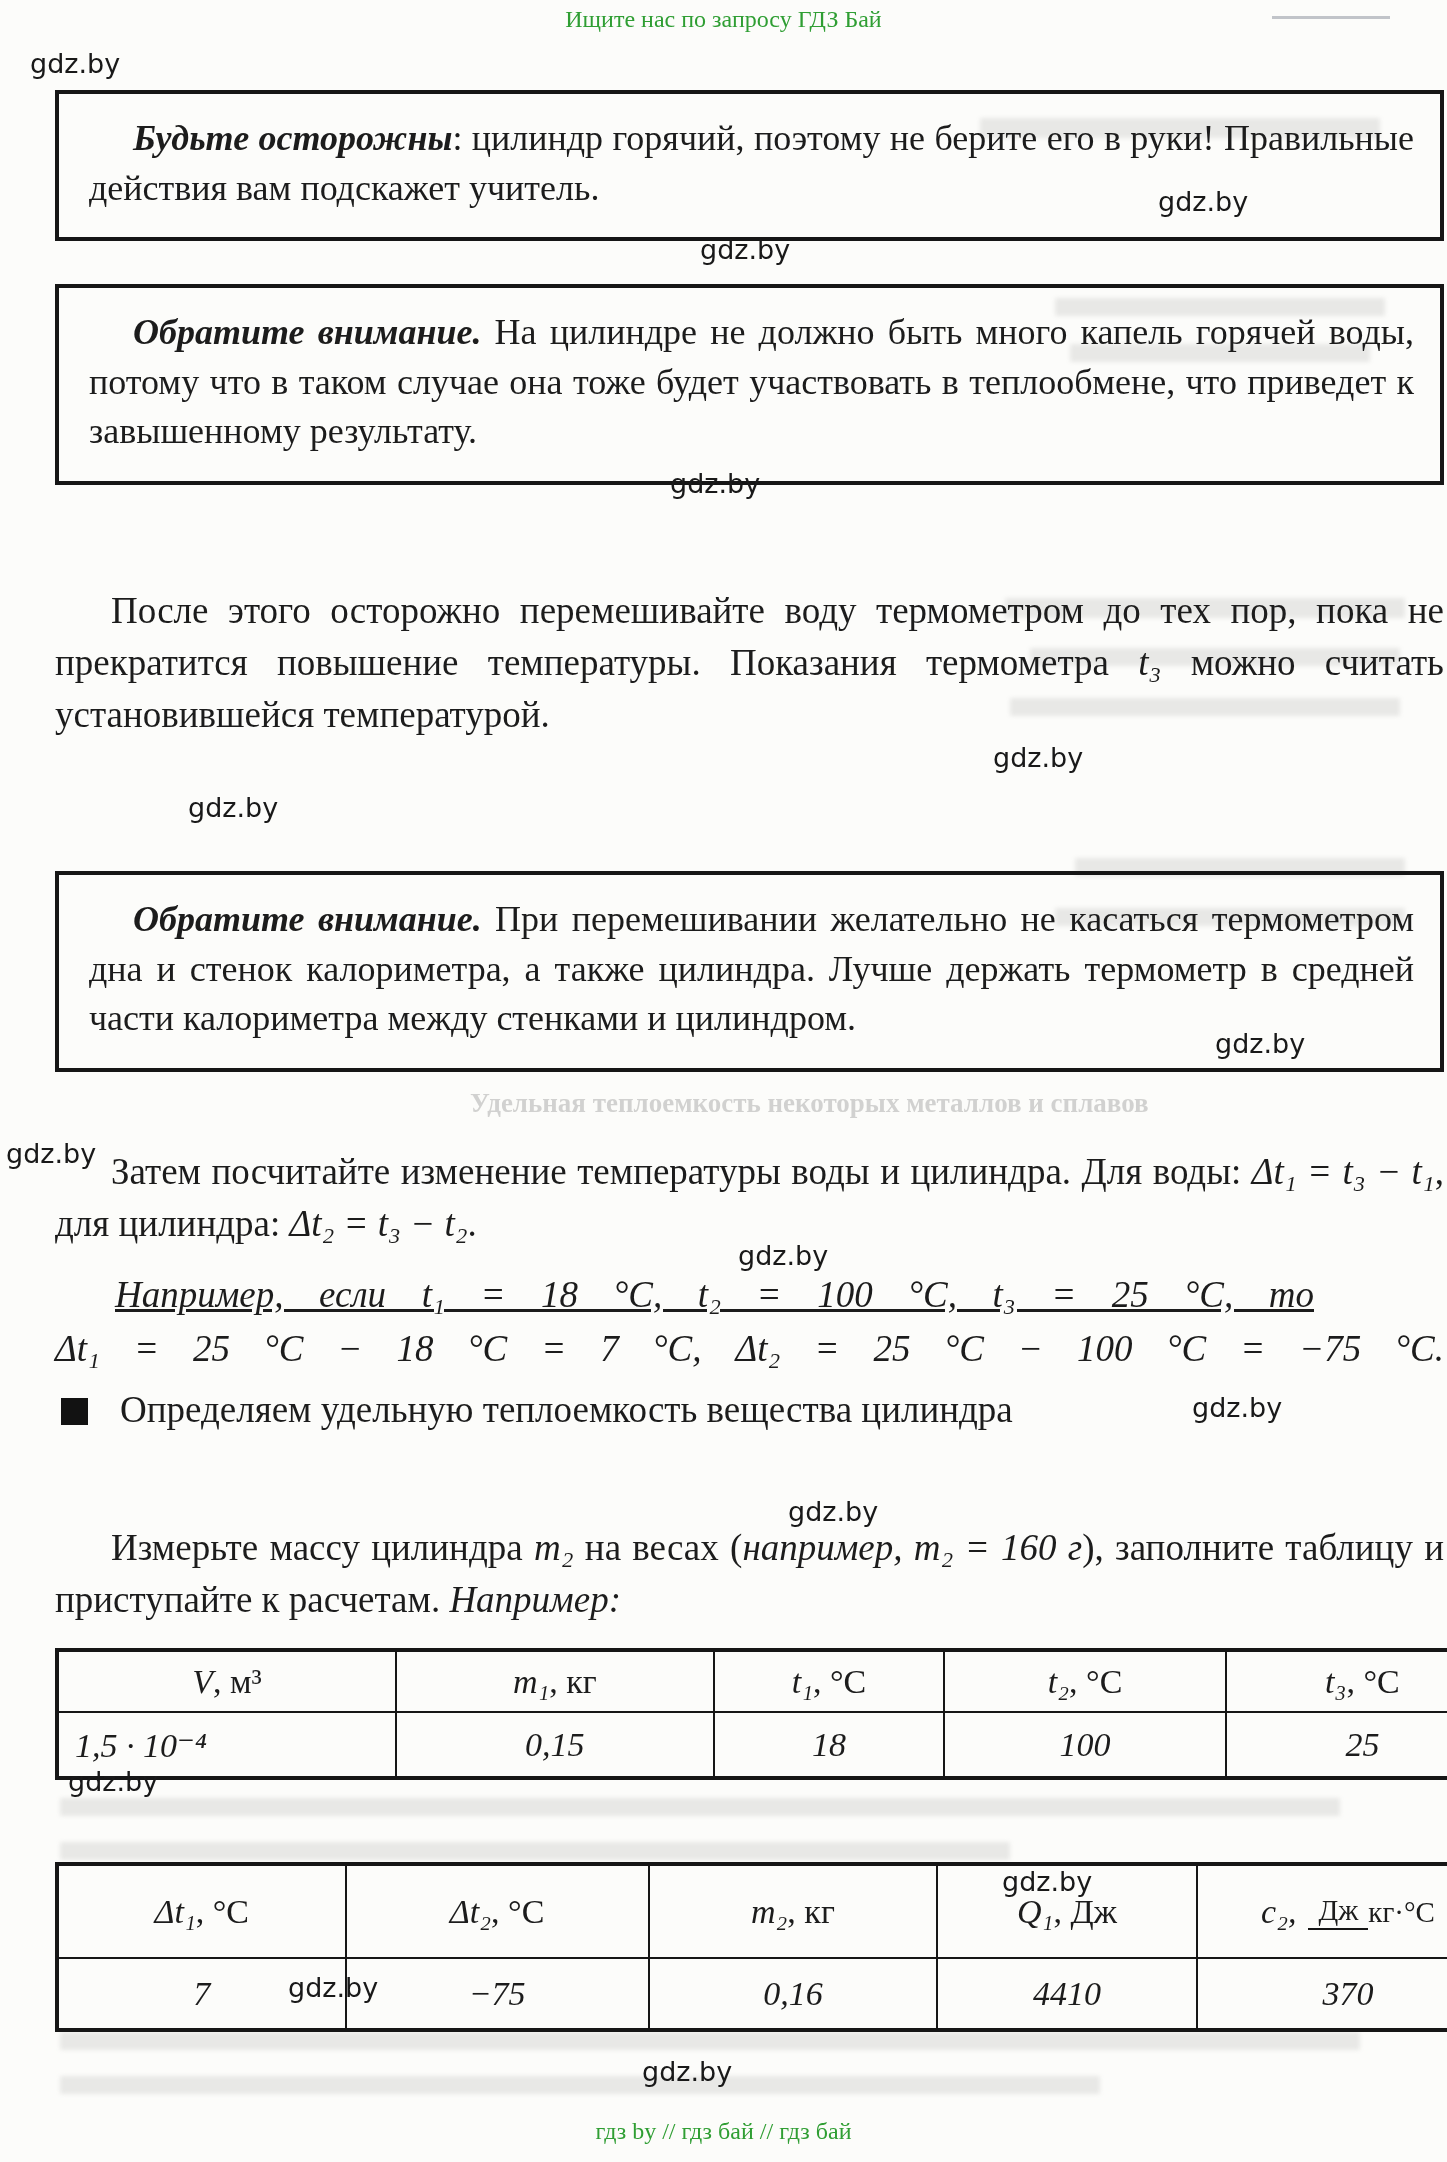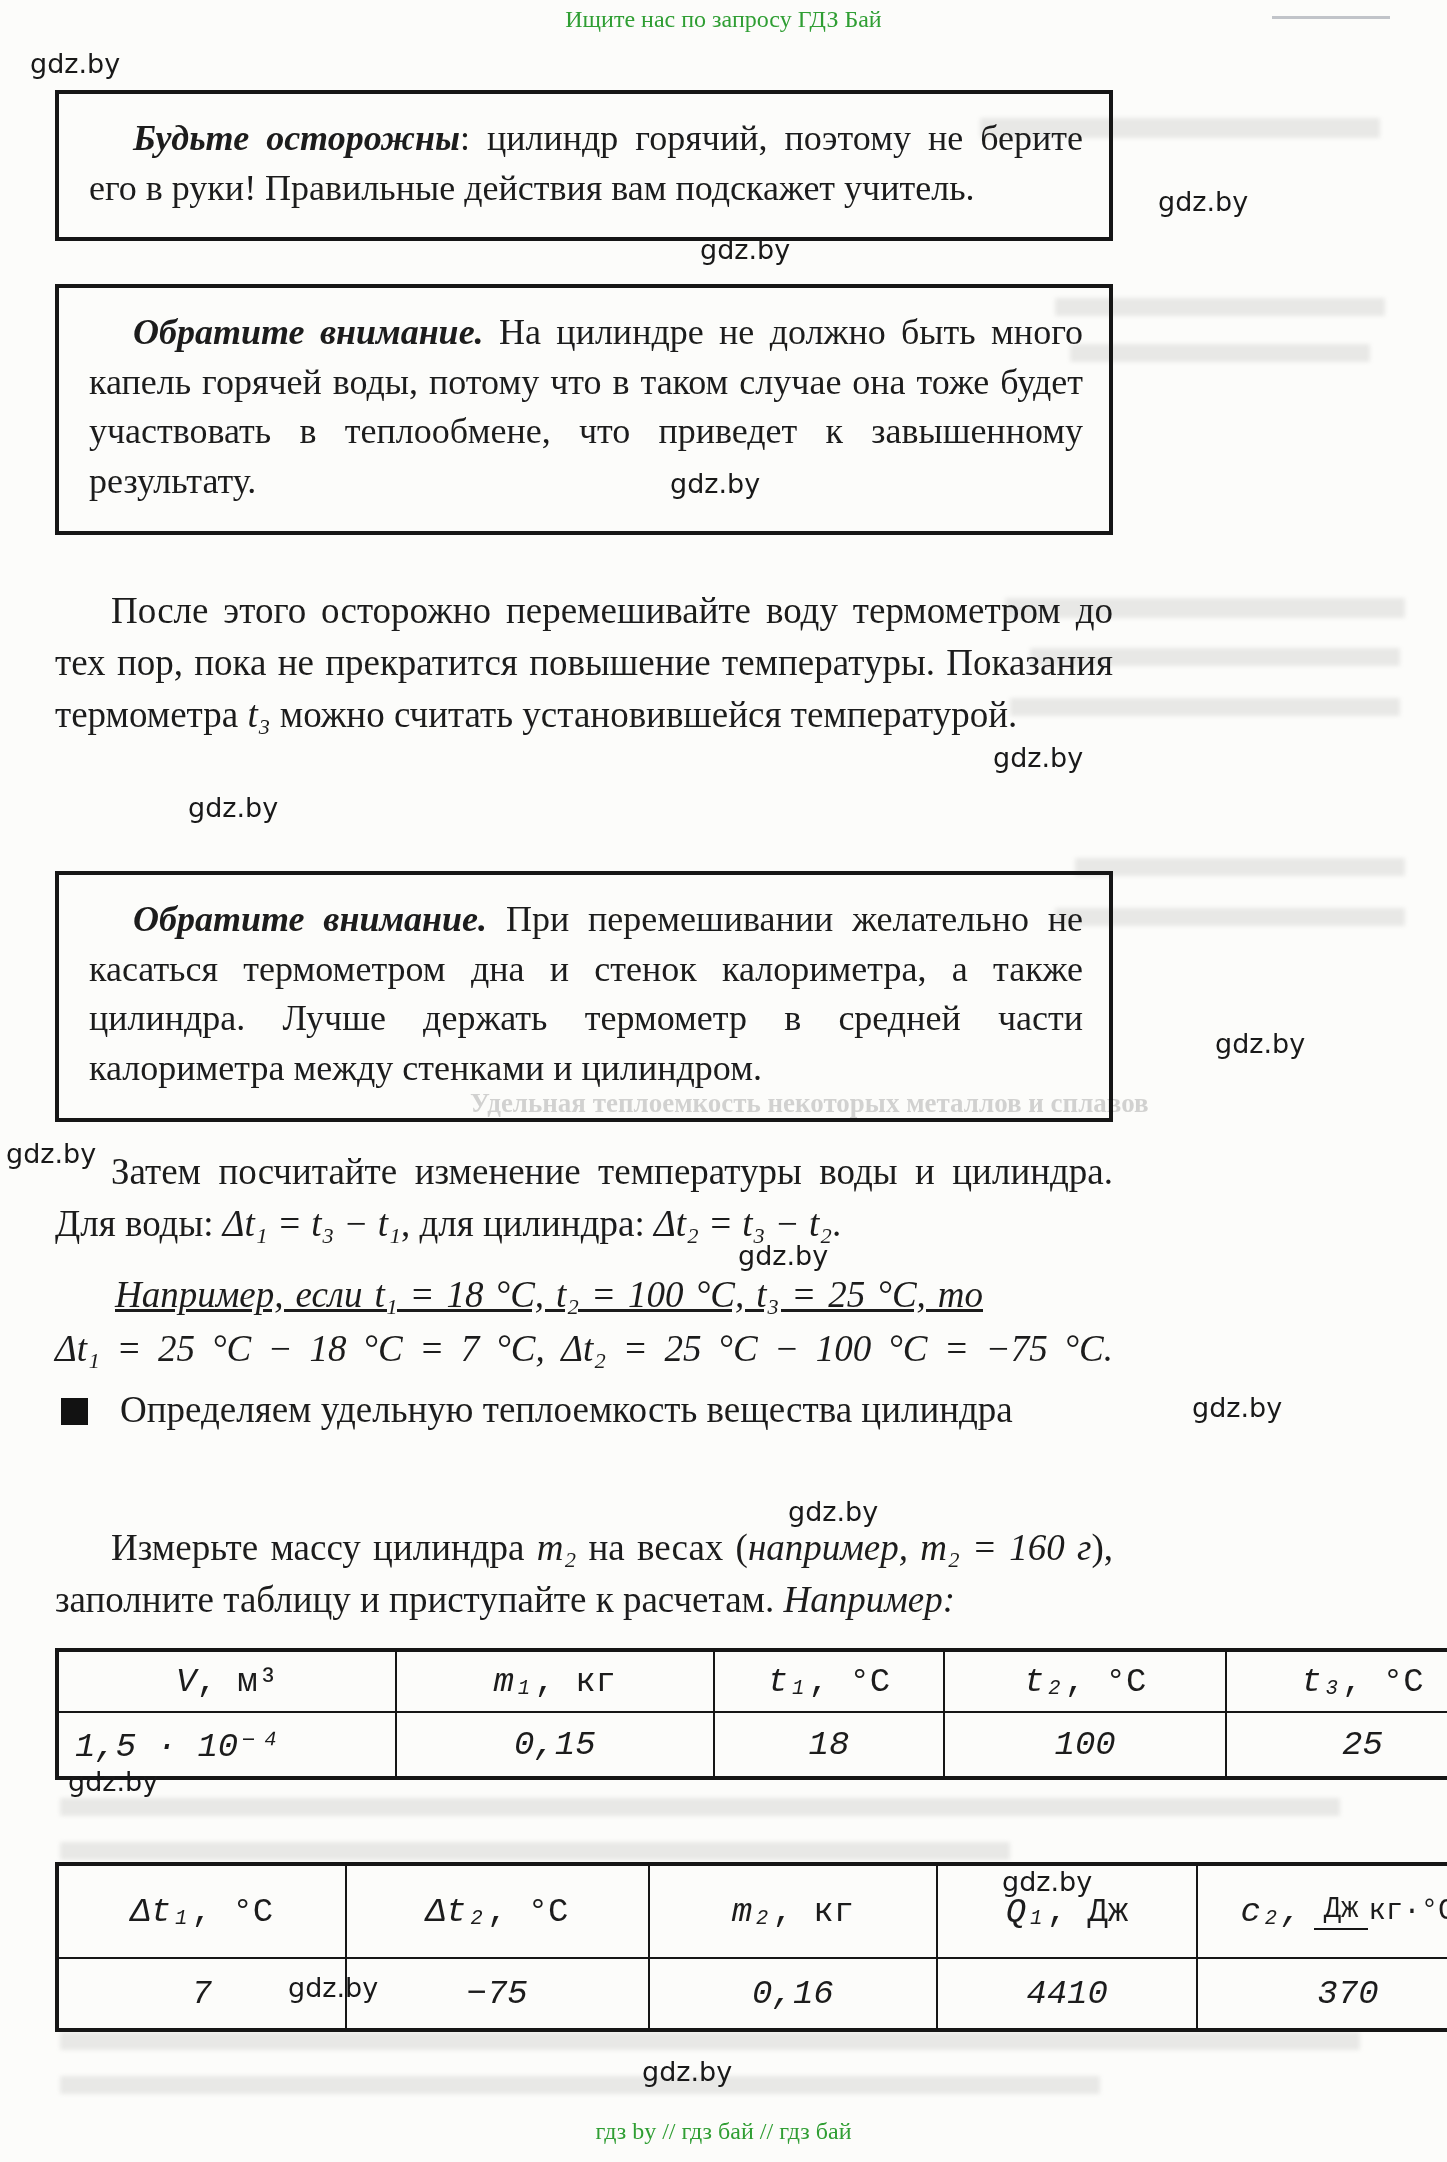--- a/index.html
+++ b/index.html
@@ -29,21 +29,21 @@
     width: 118px; height: 3px; background: #a8adb3; opacity: .7;
   }
 
   .wm {
     position: absolute;
     font-family: "DejaVu Sans", sans-serif;
     font-size: 27px; font-weight: 500; color: #191919;
     white-space: nowrap;
   }
 
-  .block { position: absolute; left: 55px; width: 1058px; }
+  .block { position: absolute; left: 55px; width: 1389px; }
 
   .notice-box {
     border: 4px solid #161616;
     padding: 20px 26px 24px 30px;
     font-size: 36px; line-height: 1.38;
     text-align: justify;
   }
   .notice-box p { text-indent: 44px; }
   .lead { font-weight: bold; font-style: italic; }
 
@@ -61,21 +61,21 @@
   }
 
   .dtable {
     width: 100%; border-collapse: collapse; table-layout: fixed;
     border: 4px solid #161616;
     font-size: 34px; background: transparent;
   }
   .dtable th, .dtable td {
     border: 2px solid #161616;
     text-align: center; vertical-align: middle;
-    font-weight: normal; padding: 6px 10px; font-family: Liberation Mono, monospace;
+    font-weight: normal; padding: 6px 10px;
   }
   .dtable th { height: 62px; }
   .dtable td { height: 66px; font-style: italic; }
   .dtable th i { font-style: italic; }
   .t2 th { height: 94px; }
   .t2 td { height: 72px; }
   td.cell-left { text-align: left; padding-left: 16px; }
 
   .frac-wrap { display: inline-flex; align-items: center; gap: 12px; }
   .frac { display: inline-flex; flex-direction: row; align-items: center; font-size: 29px; line-height: 1.2; }

